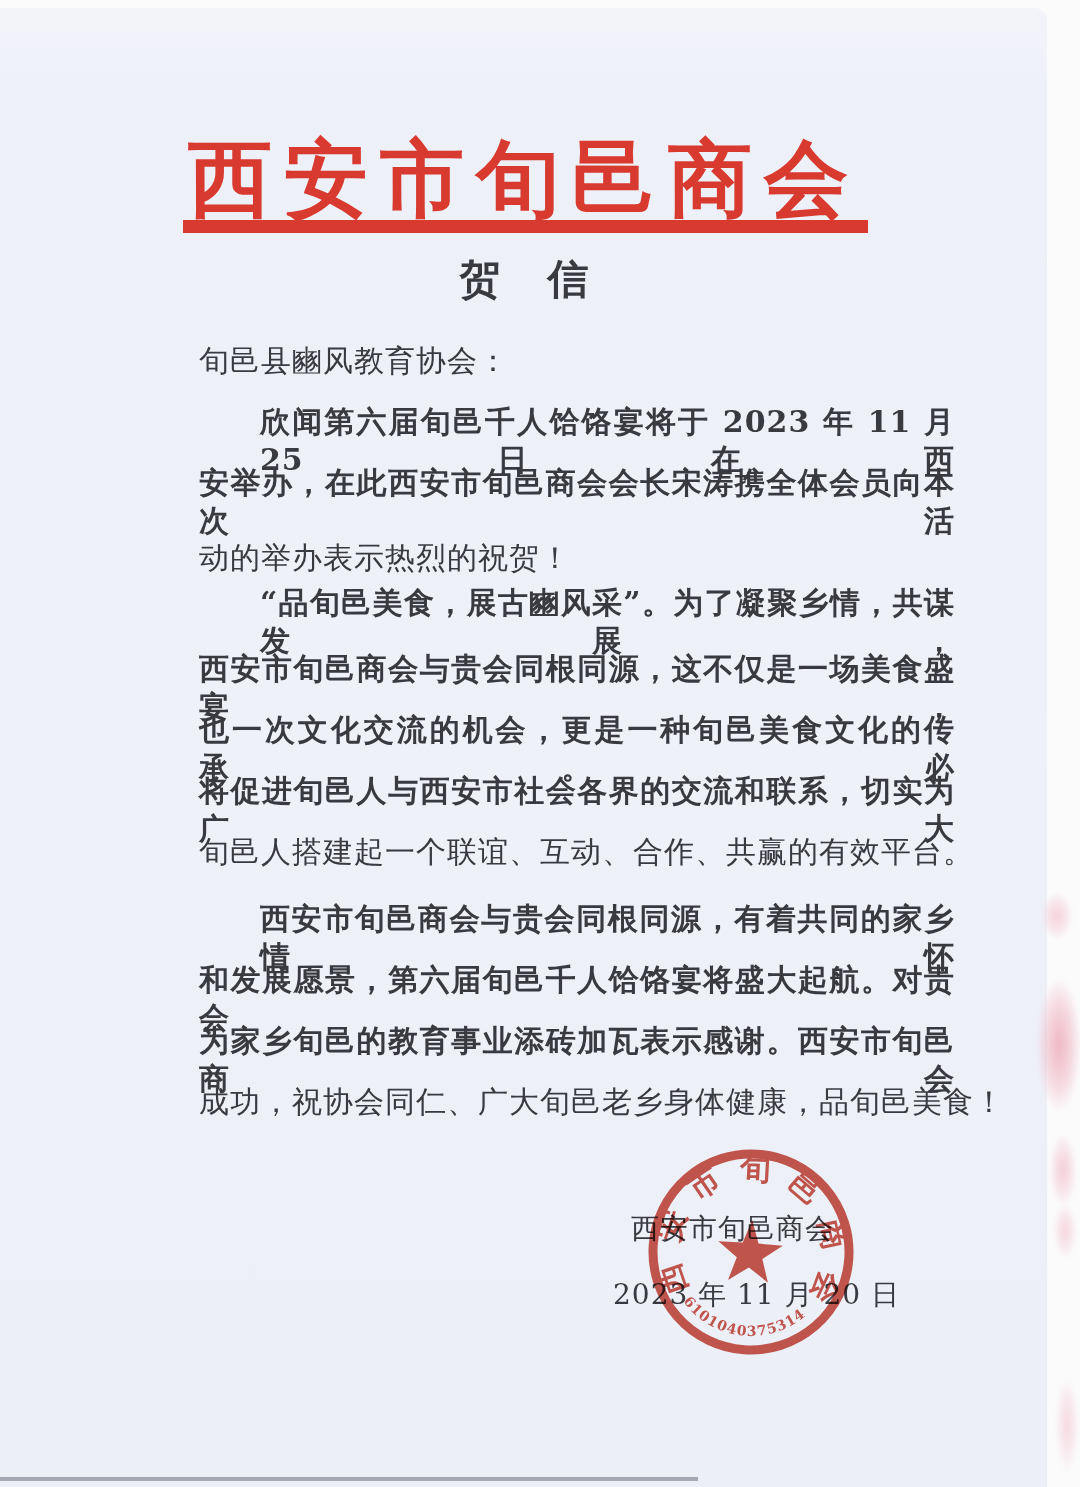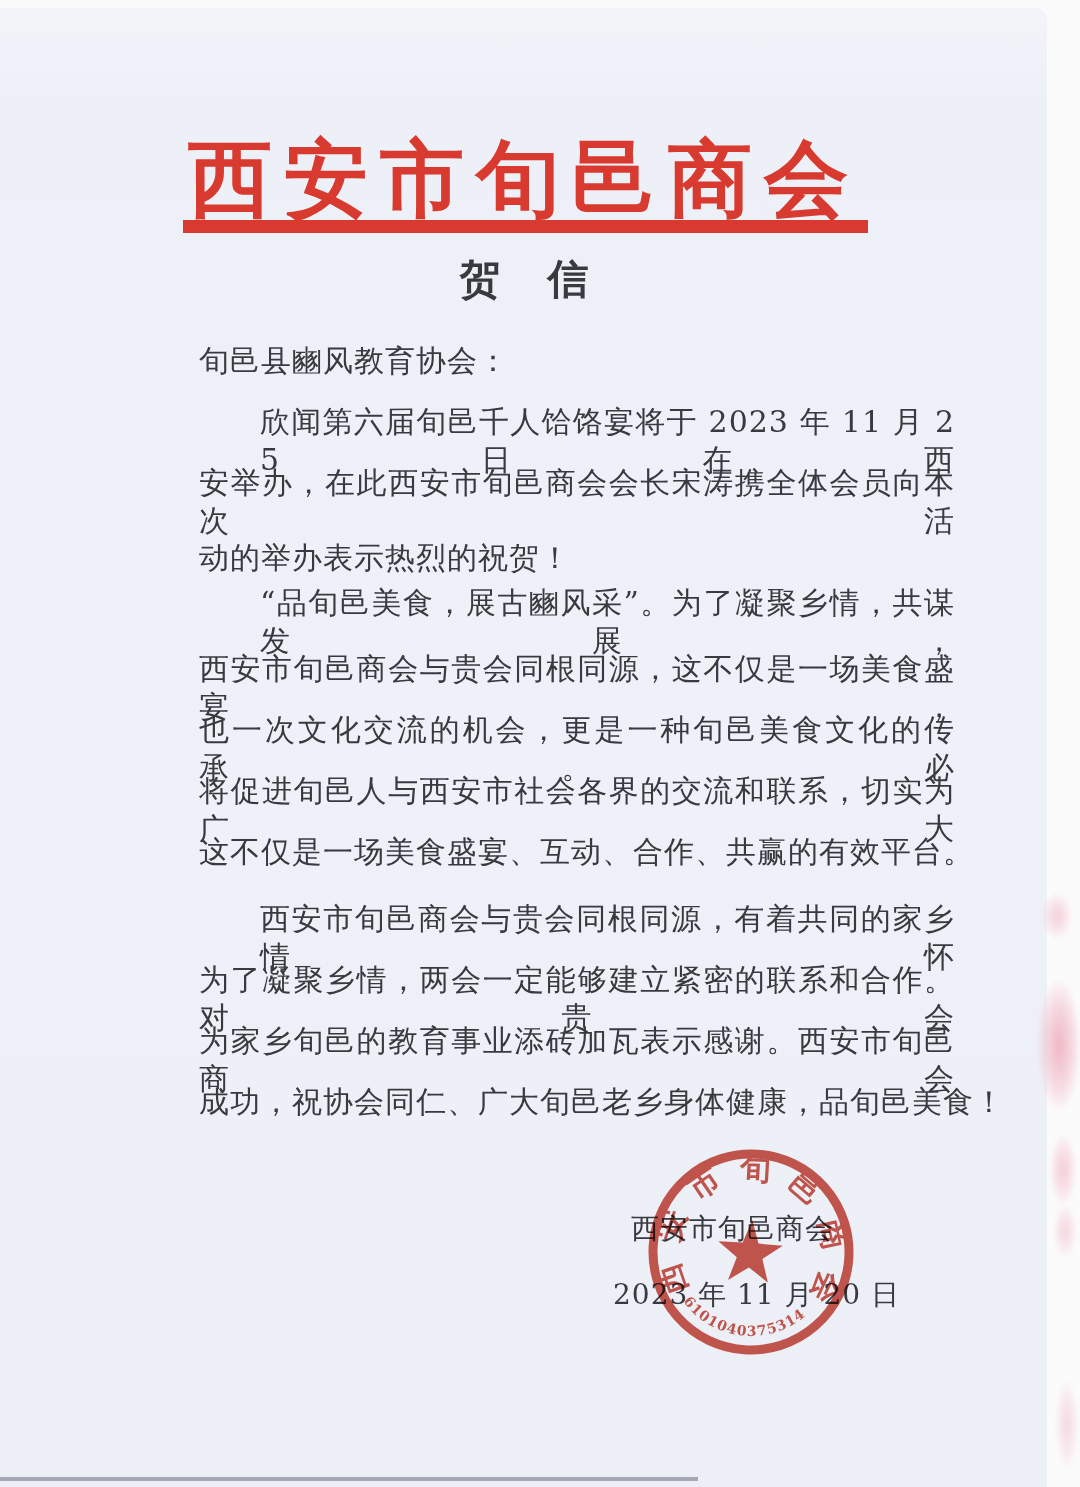--- a/index.html
+++ b/index.html
@@ -29,21 +29,21 @@
     font-size:41px;font-weight:600;color:var(--body_text);
   }
   .body-block{
     position:absolute;left:154px;top:342px;width:756px;
     font-size:30px;color:var(--body_text);
   }
   .bline{
     position:absolute;left:0;width:100%;height:44px;line-height:38px;
     letter-spacing:1px;white-space:nowrap;margin-left:45px;
   }
-  .bline.full{text-align:justify;text-align-last:justify;white-space:normal;word-break:break-all;height:40px;}
+  .bline.full{text-align:justify;text-align-last:justify;white-space:normal;word-break:break-all;height:40px;font-weight:bold;}
   .bline.indent{padding-left:61px;width:695px;}
   .signature{
     position:absolute;left:631px;top:1210px;width:260px;
     font-size:28px;color:var(--body_text);letter-spacing:1px;white-space:nowrap;
   }
   .date{
     position:absolute;left:613px;top:1276px;width:280px;
     font-size:28px;color:var(--body_text);letter-spacing:1px;white-space:nowrap;
   }
   .stamp{
@@ -78,24 +78,24 @@
   <div class="bline" style="top:0px">旬邑县豳风教育协会：</div>
 
   <div class="bline full indent" style="top:61px">欣闻第六届旬邑千人饸饹宴将于 2023 年 11 月 25 日在西</div>
   <div class="bline full" style="top:122px">安举办，在此西安市旬邑商会会长宋涛携全体会员向本次活</div>
   <div class="bline" style="top:197px">动的举办表示热烈的祝贺！</div>
 
   <div class="bline full indent" style="top:242px">“品旬邑美食，展古豳风采”。为了凝聚乡情，共谋发展，</div>
   <div class="bline full" style="top:308px">西安市旬邑商会与贵会同根同源，这不仅是一场美食盛宴，</div>
   <div class="bline full" style="top:369px">也一次文化交流的机会，更是一种旬邑美食文化的传承。必</div>
   <div class="bline full" style="top:430px">将促进旬邑人与西安市社会各界的交流和联系，切实为广大</div>
-  <div class="bline" style="top:491px">这不仅是一场美食盛宴、互动、合作、共赢的有效平台。</div>
+  <div class="bline" style="top:491px">旬邑人搭建起一个联谊、互动、合作、共赢的有效平台。</div>
 
   <div class="bline full indent" style="top:558px">西安市旬邑商会与贵会同根同源，有着共同的家乡情怀</div>
-  <div class="bline full" style="top:619px">为了凝聚乡情，两会一定能够建立紧密的联系和合作。对贵会</div>
+  <div class="bline full" style="top:619px">和发展愿景，第六届旬邑千人饸饹宴将盛大起航。对贵会</div>
   <div class="bline full" style="top:680px">为家乡旬邑的教育事业添砖加瓦表示感谢。西安市旬邑商会</div>
   <div class="bline" style="top:741px">成功，祝协会同仁、广大旬邑老乡身体健康，品旬邑美食！</div>
 </div>
 
 <div class="signature">西安市旬邑商会</div>
 <div class="date">2023 年 11 月 20 日</div>
 
 <svg class="stamp" width="250" height="250" viewBox="626 1126 250 250">
   <g transform="rotate(4 751 1252)">
     <circle cx="751" cy="1252" r="98" fill="none" stroke="var(--stamp_red)" stroke-width="9"></circle>

